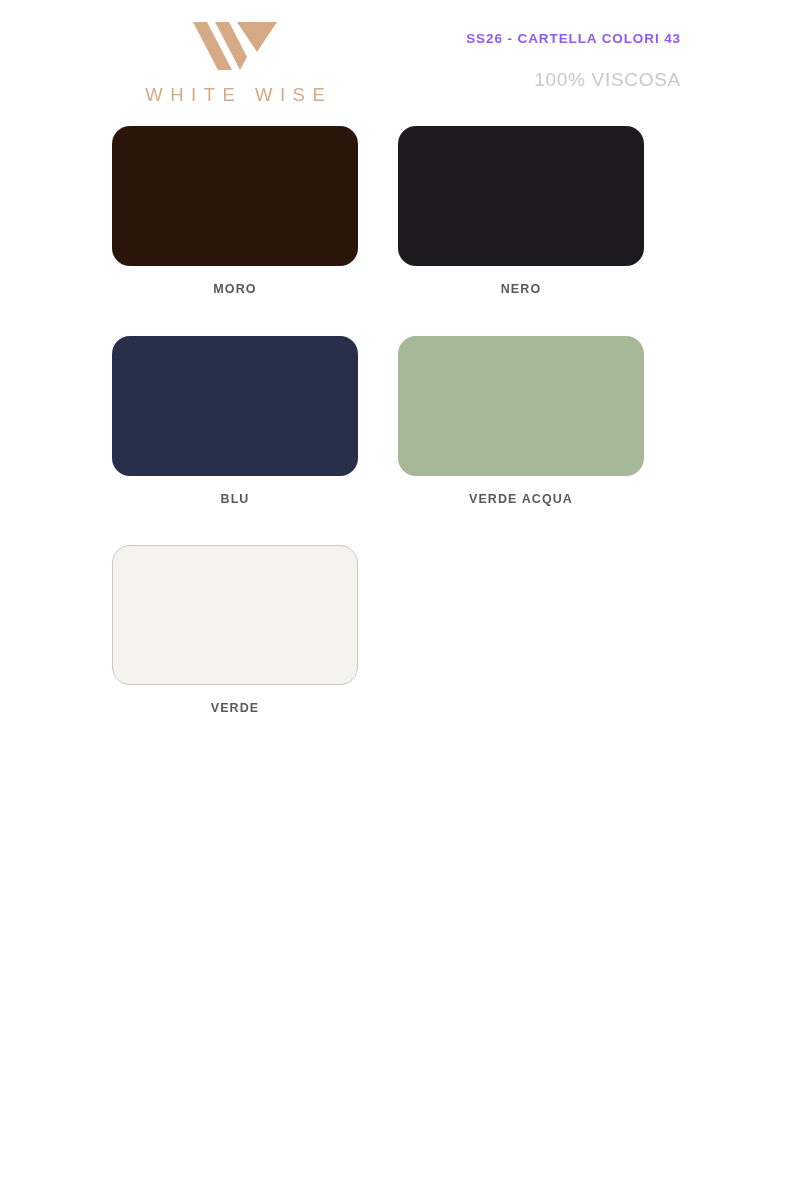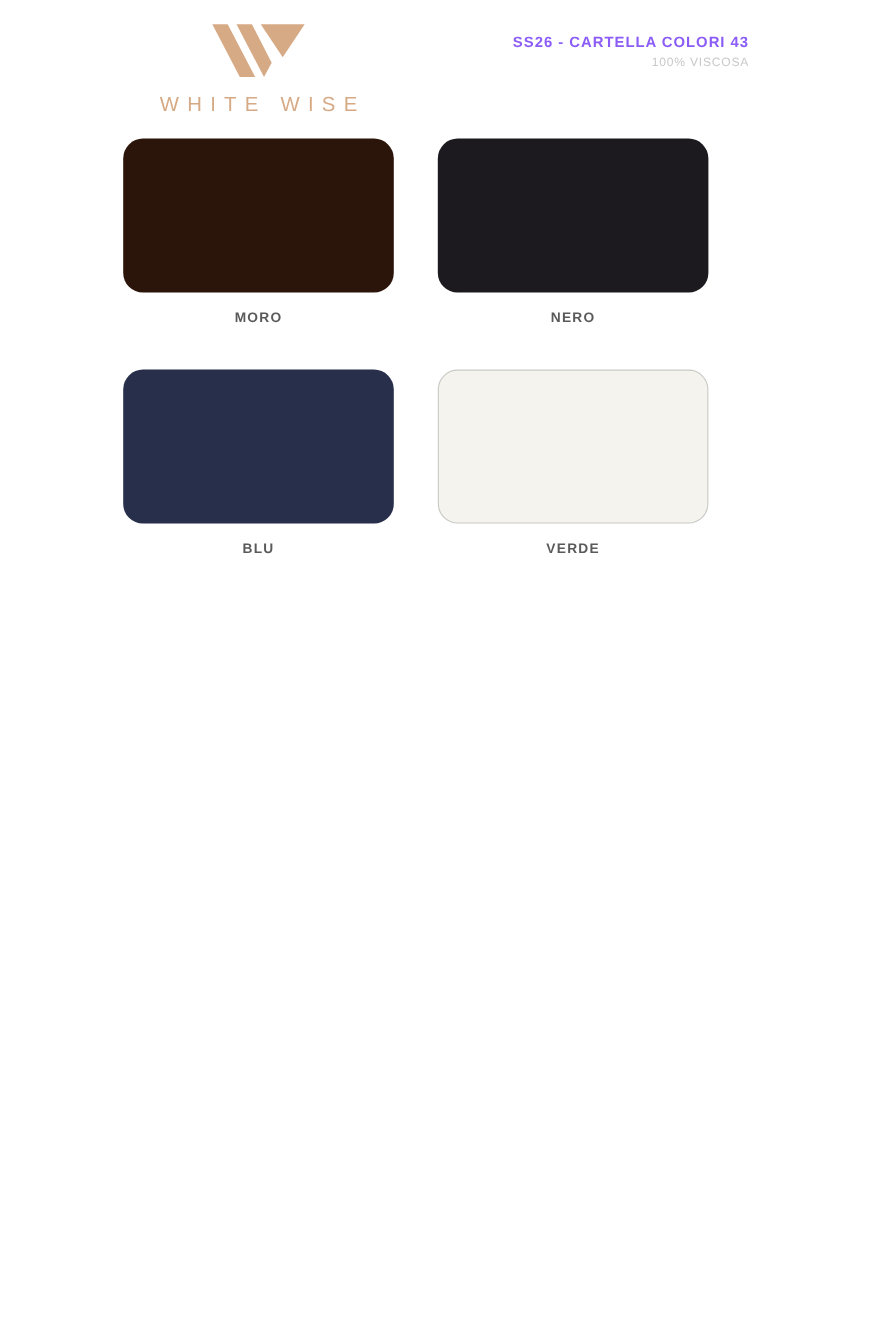--- a/index.html
+++ b/index.html
@@ -64,22 +64,22 @@
   .doc-meta-title {
     font-size: 13.5px;
     font-weight: 700;
     letter-spacing: 0.9px;
     color: #8b5cf6;
     line-height: 1.25;
     white-space: nowrap;
   }
 
   .doc-meta-sub {
-    margin-top: 3px;
-    font-size: 11px;
+    margin-top: 20px;
+    font-size: 19px;
     font-weight: 400;
     letter-spacing: 0.7px;
     color: #c9c9c9;
     line-height: 1.25;
     white-space: nowrap;
   }
 
   
   .swatch-grid {
     position: absolute;
@@ -154,20 +154,24 @@
     <div class="swatch-cell">
       <div class="swatch-chip" style="background:#1c1a1e;"></div>
       <div class="swatch-label">NERO</div>
     </div>
 
     <div class="swatch-cell">
       <div class="swatch-chip" style="background:#272f4b;"></div>
       <div class="swatch-label">BLU</div>
     </div>
 
+    <div class="swatch-cell">
+      <div class="swatch-chip" style="background:#a5b999;"></div>
+      <div class="swatch-label">VERDE ACQUA</div>
+    </div>
 
     <div class="swatch-cell">
       <div class="swatch-chip bordered" style="background:#f4f3ed;"></div>
       <div class="swatch-label">VERDE</div>
     </div>
 
   </div>
 
 </div>
 

